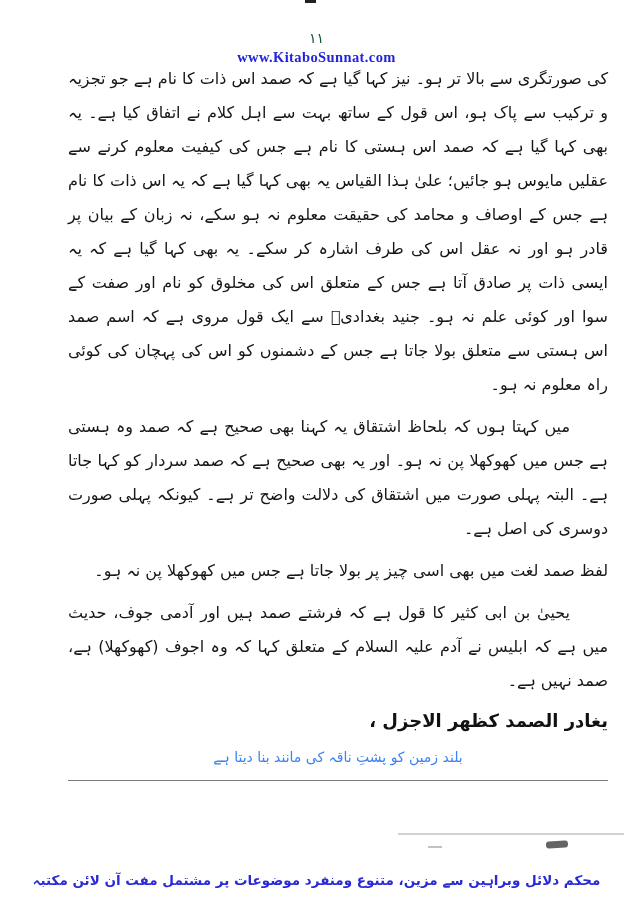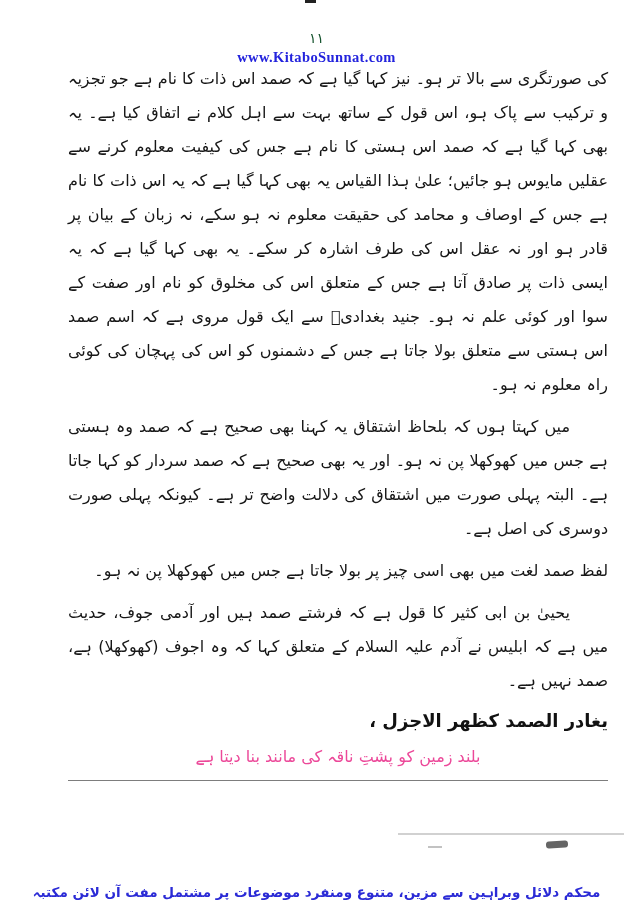--- a/index.html
+++ b/index.html
@@ -44,41 +44,41 @@
     text-indent:0;
     font-size:18px;
     font-weight:600;
     letter-spacing:1px;
     line-height:30px;
     color:#111;
   }
   .verse-translation{
     text-align:center;
     text-indent:0;
-    font-size:16px;
+    font-size:14px;
     line-height:26px;
-    color:#ec4899;
+    color:#3b82f6;
     margin:0 0 4px 0;
   }
   .footnote-separator{
     border:none;
     border-top:1.6px solid #7d7d7d;
     margin:10px 0 6px 0;
   }
   .footnote{
     direction:rtl;
     text-align:right;
     font-size:12.5px;
     line-height:20px;
     color:#222;
     margin:0;
   }
   .footnote .marker{font-size:13px;padding-left:4px;}
   .footer-tagline{
-    position:absolute;left:0;right:0;bottom:0;
+    position:absolute;left:0;right:0;bottom:12px;
     direction:rtl;
     text-align:center;
     font-weight:bold;
     font-size:13.5px;
     color:#2b2bd6;
     letter-spacing:.2px;
   }
   
   .artifact{position:absolute;pointer-events:none;}
   .artifact-top-dash{left:305px;top:0;width:11px;height:3px;background:#222;}

